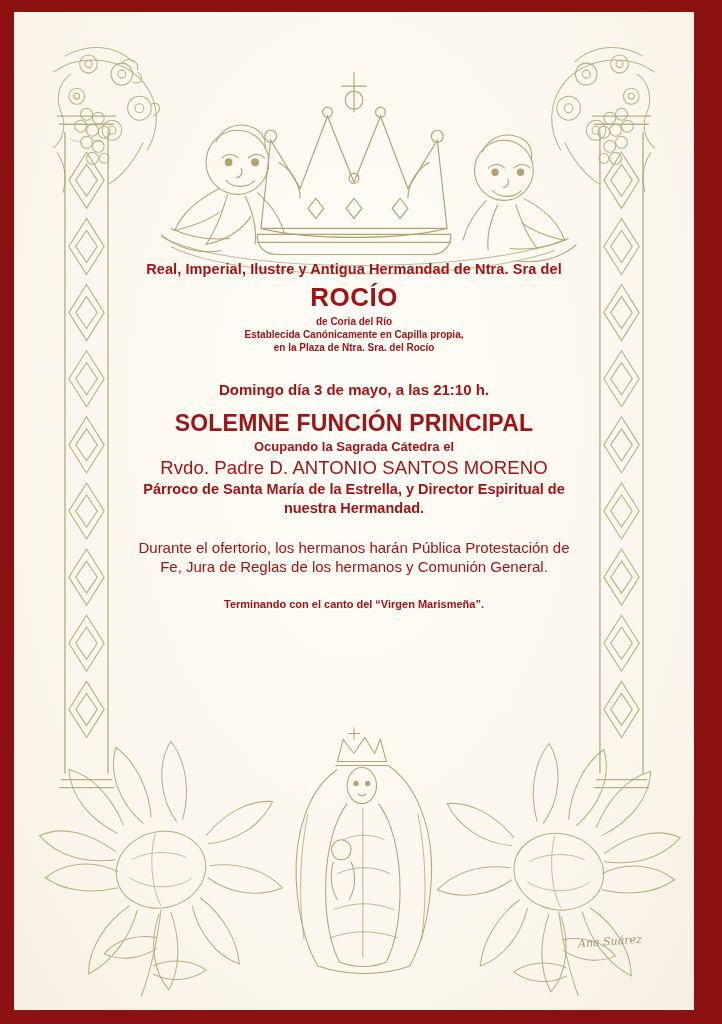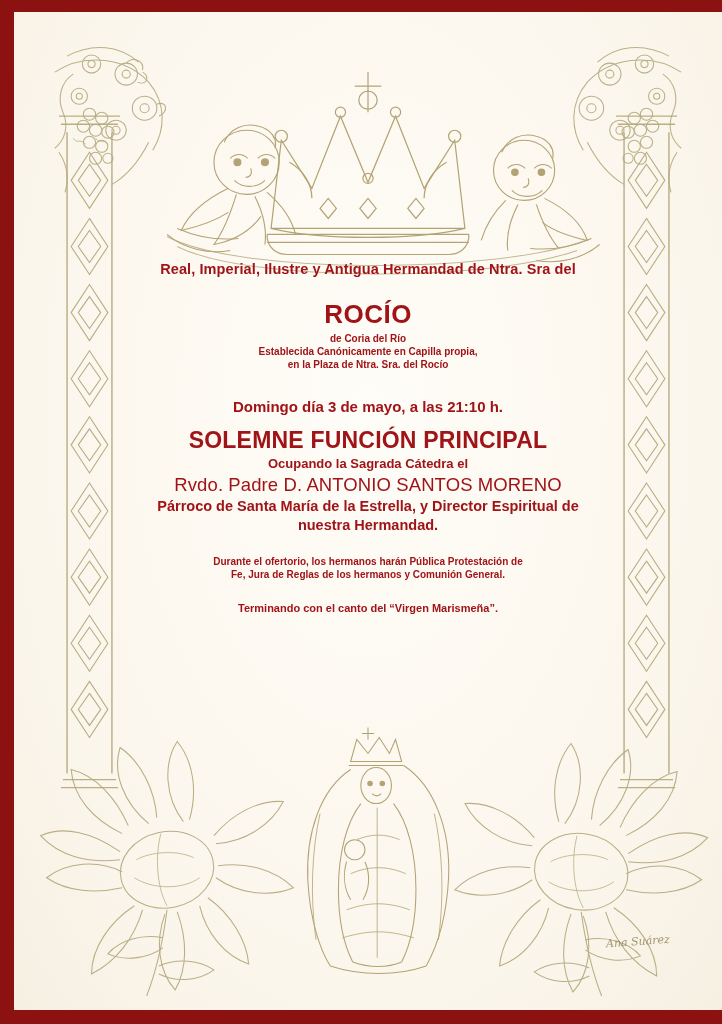--- a/index.html
+++ b/index.html
@@ -14,21 +14,21 @@
     font-family: "Liberation Sans", sans-serif;
   }
 
   
   .poster {
     position: relative;
     width: 722px;
     height: 1024px;
     box-sizing: border-box;
     background: #8c1111;
-    padding: 12px 0 14px 14px;
+    padding: 12px 28px 14px 14px;
   }
   .poster-inner {
     position: relative;
     width: 100%;
     height: 100%;
     background: #fdfaf4;
     box-sizing: border-box;
     overflow: hidden;
   }
 
@@ -56,31 +56,31 @@
     left: 0;
     right: 0;
     top: 248px;
     text-align: center;
     color: #a01418;
     padding: 0 96px;
     box-sizing: border-box;
   }
   .line { line-height: 1.30; }
   .l-reg   { font-size: 14.5px; font-weight: 600; letter-spacing: .1px; }
-  .l-rocio { font-size: 26px; font-weight: 700; letter-spacing: .5px; margin-top: 19px;}
+  .l-rocio { font-size: 26px; font-weight: 700; letter-spacing: .5px; margin-top: 2px;}
   .l-sub   { font-size: 10px; font-weight: 600; }
   .gap-s { height: 10px; }
   .gap-m { height: 20px; }
   .gap-l { height: 26px; }
   .l-date  { font-size: 15px; font-weight: 600; }
   .l-title { font-size: 23px; font-weight: 700; letter-spacing: .2px; }
   .l-ocup  { font-size: 13px; font-weight: 600; }
   .l-name  { font-size: 18.5px; font-weight: 400; letter-spacing: .1px; }
   .l-role  { font-size: 14.5px; font-weight: 600; }
-  .l-par   { font-size: 10px; font-weight: 700; }
+  .l-par   { font-size: 15px; font-weight: 400; }
   .l-fin   { font-size: 11px; font-weight: 600; }
   .l-place { font-size: 15px; font-weight: 600; text-align: right; padding-right: 6px;}
 
   .signature {
     position: absolute;
     right: 52px;
     bottom: 62px;
     font-family: "DejaVu Serif", serif;
     font-style: italic;
     font-size: 11px;

